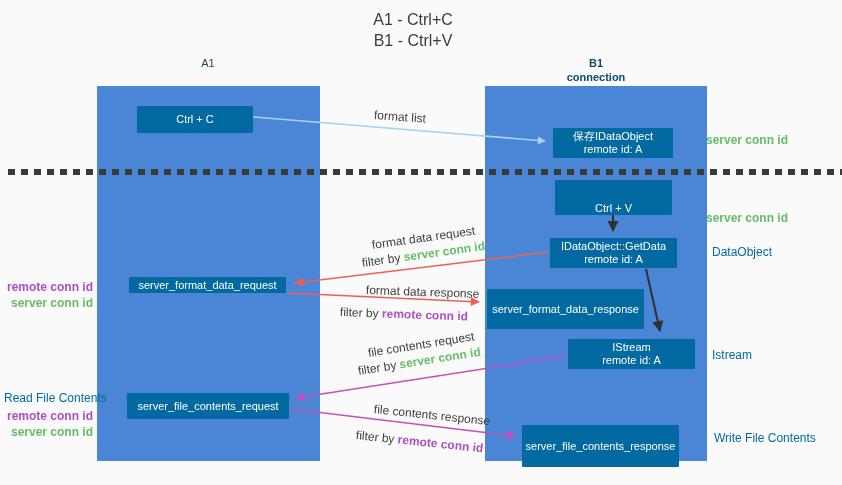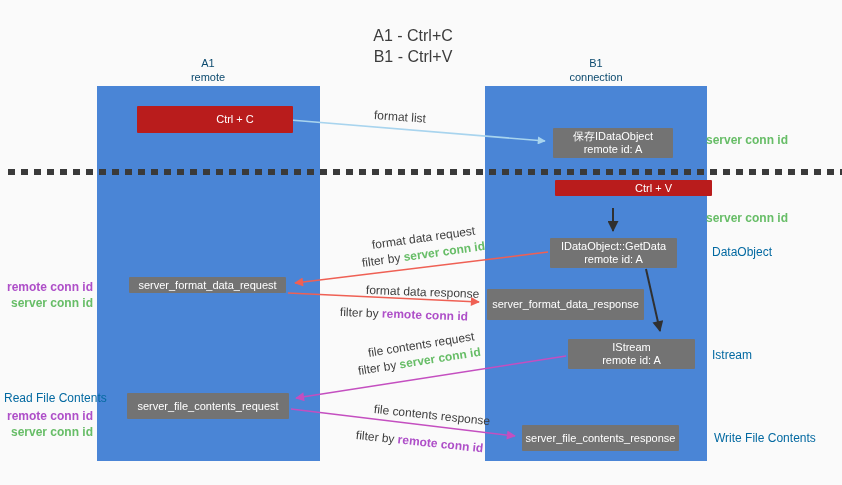--- a/index.html
+++ b/index.html
@@ -1,49 +1,49 @@
 <!DOCTYPE html>
 <html><head>
 <meta charset="utf-8">
 <style>
   html,body{margin:0;padding:0;}
   body{background:#fafafa;font-family:"Liberation Sans",sans-serif;}
   .canvas{position:relative;width:842px;height:485px;background:#fafafa;overflow:hidden;}
 
-  .title{position:absolute;left:0;right:16px;text-align:center;color:#3c3c3c;font-size:16px;line-height:21px;margin-top:16px;}
+  .title{position:absolute;left:0;right:16px;text-align:center;color:#3c3c3c;font-size:16px;line-height:21px;}
   .title-1{top:9px;}
   .title-2{top:30px;}
 
   .col-header{position:absolute;text-align:center;color:#0c4a6e;font-size:11px;line-height:14px;width:160px;}
   .col-header-left{left:128px;top:56px;}
-  .col-header-right{left:516px;top:56px;}
+  .col-header-right{left:516px;top:56px;font-weight:bold;}
 
   .panel{position:absolute;top:86px;height:375px;background:#4a85d6;}
   .panel-left{left:97px;width:223px;}
   .panel-right{left:485px;width:222px;}
 
   .dotted-line{position:absolute;left:8px;top:169px;width:834px;height:6px;
     background:repeating-linear-gradient(to right,#3a3a3a 0 7px,transparent 7px 13px);}
 
   .arrows{position:absolute;left:0;top:0;width:842px;height:485px;pointer-events:none;}
 
   .node{position:absolute;display:flex;flex-direction:column;align-items:center;justify-content:center;
     color:#ffffff;font-size:11px;line-height:13px;text-align:center;border-radius:1px;}
-  .node-green{background:#b91c1c;padding-left:40px;}
-  .node-orange{background:#737373;}
+  .node-green{background:#0369a1;}
+  .node-orange{background:#0369a1;}
 
   .n-ctrl-c{left:137px;top:106px;width:116px;height:27px;}
   .n-save-ido{left:553px;top:128px;width:120px;height:30px;}
-  .n-ctrl-v{left:555px;top:180px;width:117px;height:16px;}
+  .n-ctrl-v{left:555px;top:180px;width:117px;height:35px;justify-content:flex-end;}
   .n-getdata{left:550px;top:238px;width:127px;height:30px;}
   .n-fmt-req{left:129px;top:277px;width:157px;height:16px;}
-  .n-fmt-resp{left:487px;top:289px;width:157px;height:31px;}
+  .n-fmt-resp{left:487px;top:289px;width:157px;height:40px;}
   .n-istream{left:568px;top:339px;width:127px;height:30px;}
   .n-file-req{left:127px;top:393px;width:162px;height:26px;}
-  .n-file-resp{left:522px;top:425px;width:157px;height:26px;}
+  .n-file-resp{left:522px;top:425px;width:157px;height:42px;}
 
   .elabel{position:absolute;font-size:12px;color:#3e3e3e;white-space:nowrap;transform-origin:left center;}
   .e-format-list{left:374px;top:108px;transform:rotate(4deg);}
   .e-fdr{left:372px;top:238px;transform:rotate(-8deg);}
   .e-fdr-f{left:362px;top:256px;transform:rotate(-8deg);}
   .e-fresp{left:366px;top:283px;transform:rotate(2deg);}
   .e-fresp-f{left:340px;top:305px;transform:rotate(2deg);}
   .e-fcr{left:368px;top:346px;transform:rotate(-9deg);}
   .e-fcr-f{left:358px;top:364px;transform:rotate(-9deg);}
   .e-fcresp{left:374px;top:402px;transform:rotate(6deg);}
@@ -66,21 +66,20 @@
 </head>
 <body>
 
 <div class="canvas">
 
   <div class="title title-1">A1 - Ctrl+C</div>
   <div class="title title-2">B1 - Ctrl+V</div>
 
   <div class="col-header col-header-left">
     <div>A1</div>
-    <div>remote</div>
   </div>
   <div class="col-header col-header-right">
     <div>B1</div>
     <div>connection</div>
   </div>
 
   <div class="panel panel-left"></div>
   <div class="panel panel-right"></div>
 
   <div class="dotted-line"></div>

